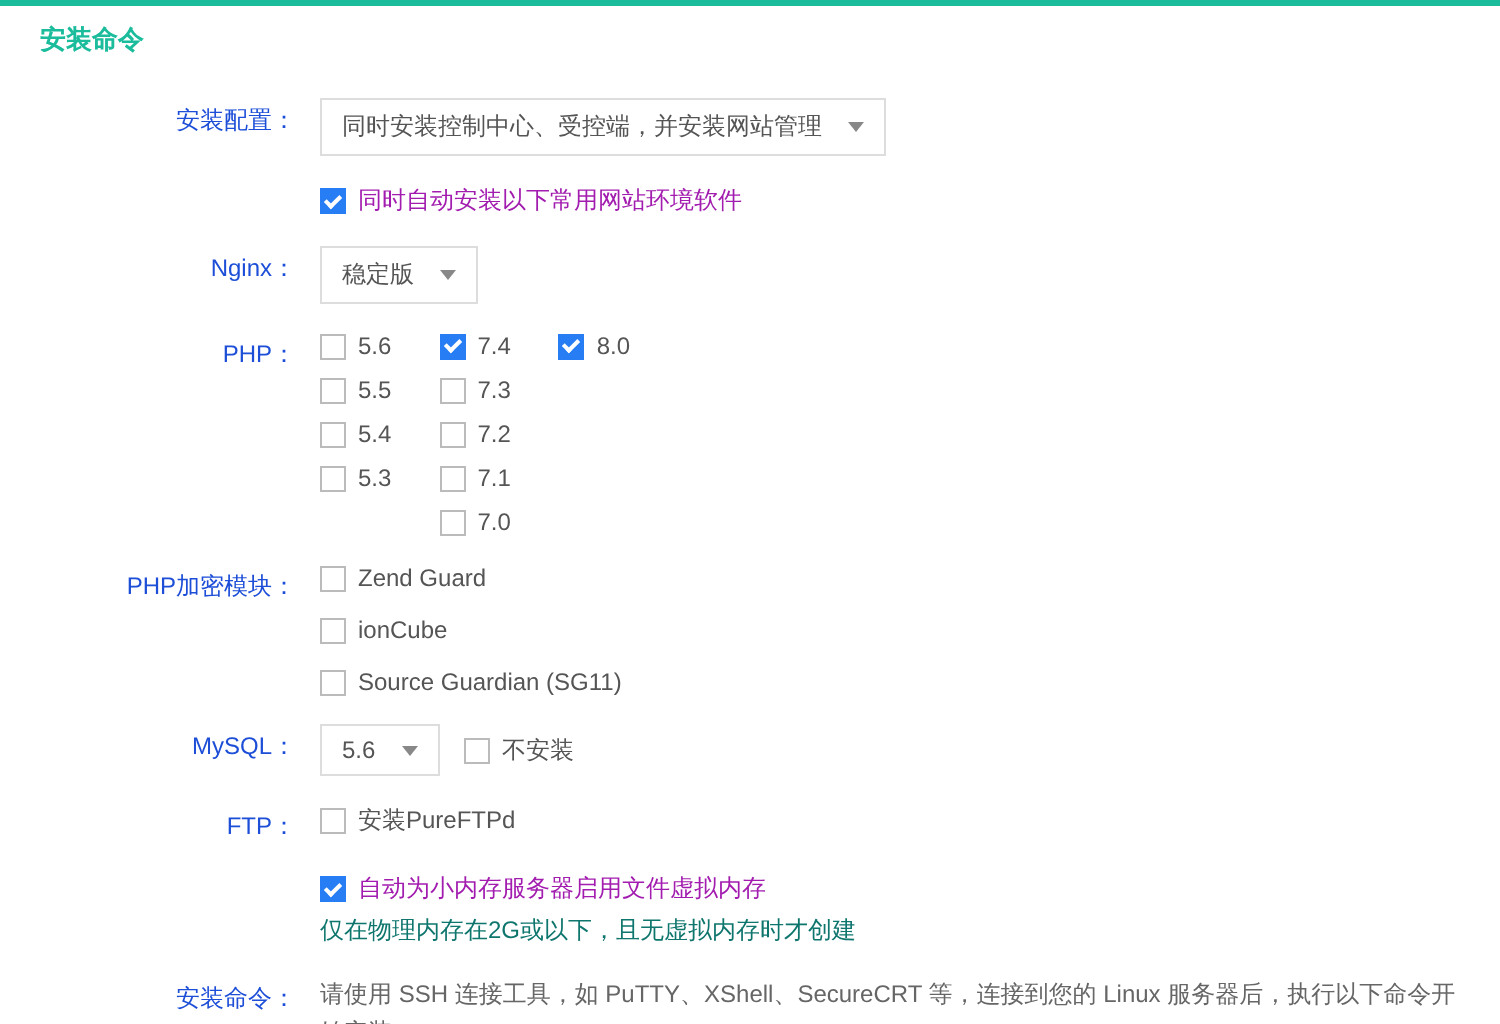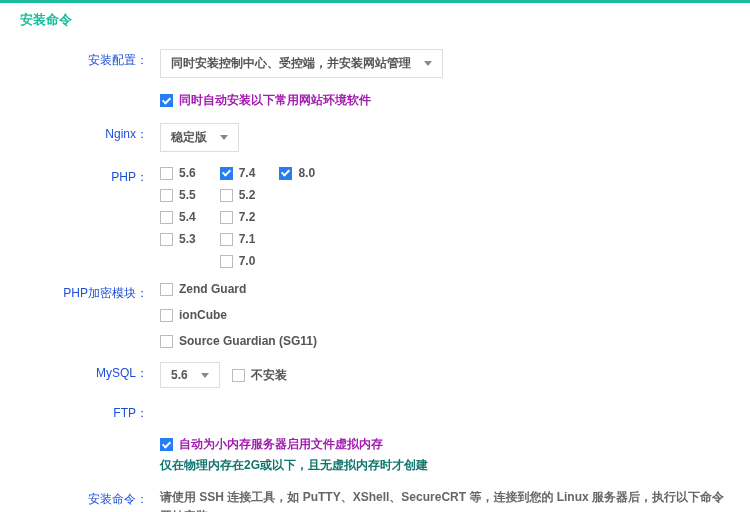--- a/index.html
+++ b/index.html
@@ -33,21 +33,20 @@
   .label {
     width: 140px;
     text-align: right;
     padding-right: 12px;
     color: #1d4ed8;
     padding-top: 3px;
     flex-shrink: 0;
   }
   .content {
     flex: 1;
-    font-weight: bold;
   }
   .select {
     display: inline-block;
     border: 1px solid #ddd;
     padding: 5px 10px;
     font-size: 12px;
     color: #555;
     background: #fff;
     cursor: pointer;
     position: relative;
@@ -192,21 +191,21 @@
               <span class="cblabel">5.3</span>
             </div>
           </div>
         <div class="php-col" id="php-col2">
             <div class="php-item">
               <span class="cbox checked"></span>
               <span class="cblabel">7.4</span>
             </div>
             <div class="php-item">
               <span class="cbox"></span>
-              <span class="cblabel">5.2</span>
+              <span class="cblabel">7.3</span>
             </div>
             <div class="php-item">
               <span class="cbox"></span>
               <span class="cblabel">7.2</span>
             </div>
             <div class="php-item">
               <span class="cbox"></span>
               <span class="cblabel">7.1</span>
             </div>
             <div class="php-item">
@@ -253,20 +252,26 @@
       </div>
       <div class="checkbox-wrap">
         <span class="cbox"></span>
         <span class="cblabel">不安装</span>
       </div>
     </div>
   </div>
 
   <div class="row">
     <div class="label">FTP：</div>
+    <div class="content">
+      <div class="checkbox-wrap">
+        <span class="cbox"></span>
+        <span class="cblabel">安装PureFTPd</span>
+      </div>
+    </div>
   </div>
 
   <div class="row">
     <div class="label"></div>
     <div class="content">
       <div class="checkbox-wrap checkbox-bold">
         <span class="cbox checked"></span>
         <span class="cblabel">自动为小内存服务器启用文件虚拟内存</span>
       </div>
       <div class="hint">仅在物理内存在2G或以下，且无虚拟内存时才创建</div>

